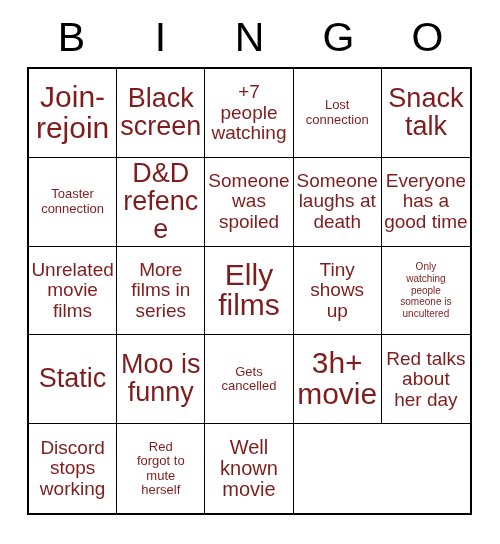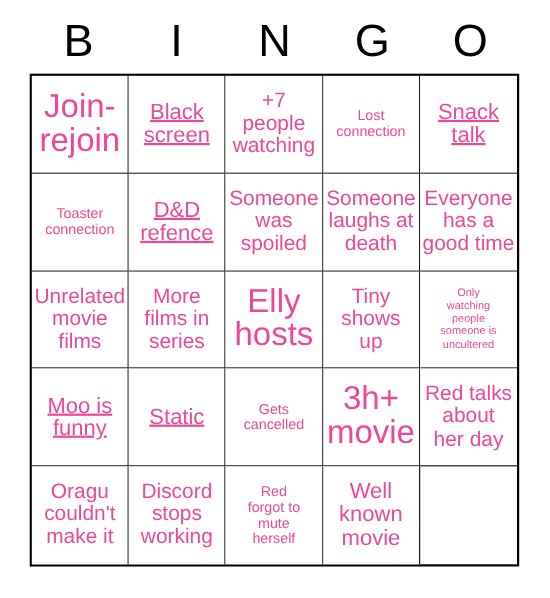--- a/index.html
+++ b/index.html
@@ -77,26 +77,26 @@
   
   .bingo-cell:nth-child(5n) { border-right: none; }
   .bingo-cell:nth-child(n+21) { border-bottom: none; }
 
   .cell-text {
     display: block;
     width: 100%;
     line-height: 1.02;
     word-wrap: break-word;
     white-space: pre-line;
-    color: #ec4899;
+    color: #7f1d1d;
   }
 
   
   .size-xxl .cell-text { font-size: 30px; line-height: 1.03; }
-  .size-xl  .cell-text { font-size: 20px; line-height: 1.03; text-decoration: underline; }
+  .size-xl  .cell-text { font-size: 27px; line-height: 1.03; }
   .size-l   .cell-text { font-size: 20px; line-height: 1.05; }
   .size-m   .cell-text { font-size: 19px; line-height: 1.08; }
   .size-s   .cell-text { font-size: 13px; line-height: 1.12; }
   .size-xs  .cell-text { font-size: 10px; line-height: 1.18; }
 </style>
 </head>
 <body>
 
 <div class="bingo-card">
 
@@ -159,58 +159,53 @@
 movie
 films</span>
       </div>
       <div class="bingo-cell size-m">
         <span class="cell-text">More
 films in
 series</span>
       </div>
       <div class="bingo-cell size-xxl">
         <span class="cell-text">Elly
-hosts</span>
+films</span>
       </div>
       <div class="bingo-cell size-m">
         <span class="cell-text">Tiny
 shows
 up</span>
       </div>
       <div class="bingo-cell size-xs">
         <span class="cell-text">Only
 watching
 people
 someone is
 uncultered</span>
       </div>
       <div class="bingo-cell size-xl">
+        <span class="cell-text">Static</span>
+      </div>
+      <div class="bingo-cell size-xl">
         <span class="cell-text">Moo is
 funny</span>
-      </div>
-      <div class="bingo-cell size-xl">
-        <span class="cell-text">Static</span>
       </div>
       <div class="bingo-cell size-s">
         <span class="cell-text">Gets
 cancelled</span>
       </div>
       <div class="bingo-cell size-xxl">
         <span class="cell-text">3h+
 movie</span>
       </div>
       <div class="bingo-cell size-m">
         <span class="cell-text">Red talks
 about
 her day</span>
-      </div>
-      <div class="bingo-cell size-m">
-        <span class="cell-text">Oragu
-couldn't
-make it</span>
       </div>
       <div class="bingo-cell size-m">
         <span class="cell-text">Discord
 stops
 working</span>
       </div>
       <div class="bingo-cell size-s">
         <span class="cell-text">Red
 forgot to
 mute

